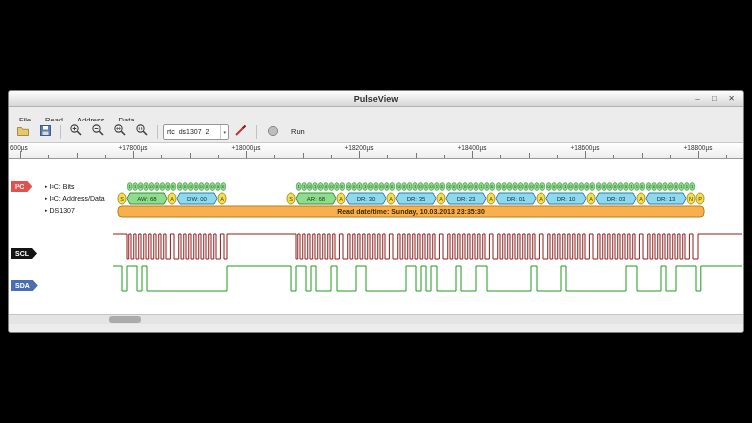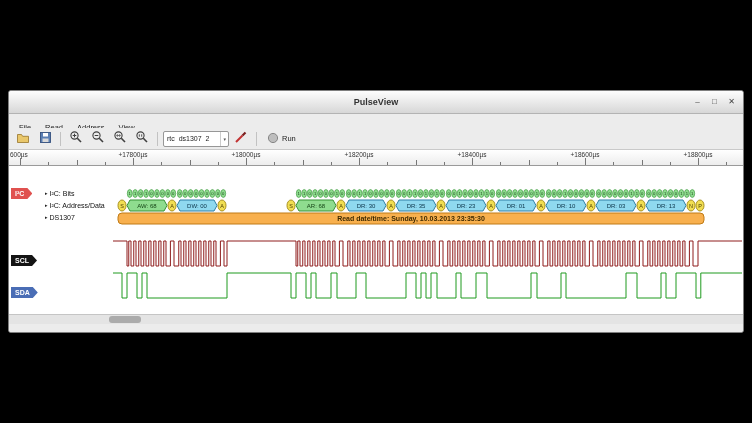--- a/index.html
+++ b/index.html
@@ -4,41 +4,41 @@
 <style>
   * { margin:0; padding:0; box-sizing:border-box; }
   html,body { background:#000; }
   body { width:752px; height:423px; position:relative; overflow:hidden;
          font-family:"Liberation Sans", sans-serif; }
 
   .window { position:absolute; left:8px; top:90px; width:736px; height:243px;
             background:#ececec; border:1px solid #7e7e7e; border-radius:3px;
             box-shadow:0 2px 6px rgba(0,0,0,.65); display:flex; flex-direction:column; overflow:hidden; }
 
-  .titlebar { height:23px; background:linear-gradient(#fdfdfd,#d7d7d7); border-bottom:1px solid #b3b3b3;
+  .titlebar { height:16px; background:linear-gradient(#fdfdfd,#d7d7d7); border-bottom:1px solid #b3b3b3;
               display:flex; align-items:center; position:relative; flex:0 0 auto; }
   .titlebar .title { position:absolute; left:0; right:0; text-align:center; font-size:9px; font-weight:bold; color:#333; }
   .win-btns { margin-left:auto; display:flex; gap:2px; padding-right:4px; position:relative; z-index:1; }
   .win-btn { width:15px; height:12px; font-size:8px; line-height:11px; text-align:center; color:#444;
              border-radius:2px; cursor:default; }
 
   .menubar { height:14px; background:#ececec; display:flex; align-items:center; padding-left:3px;
              font-size:7.5px; color:#222; flex:0 0 auto; }
   .menu-item { padding:18px 7px;margin-top:12px; }
 
   .toolbar { height:22px; background:#ececec; border-bottom:1px solid #c9c9c9; display:flex;
              align-items:center; padding:0 4px; gap:2px; flex:0 0 auto; }
   .tb-btn { width:20px; height:18px; display:flex; align-items:center; justify-content:center; border-radius:2px; }
   .tb-sep { width:1px; height:14px; background:#c2c2c2; margin:0 3px; }
   .combo { width:66px; height:16px; background:#fff; border:1px solid #979797; border-radius:2px;
            font-size:7px; display:flex; align-items:center; padding:0 0 0 3px; color:#222; }
   .combo .val { flex:1; overflow:hidden; white-space:nowrap; text-overflow:ellipsis; }
   .combo .arrow { font-size:5px; color:#555; border-left:1px solid #ccc; padding:0 2px; height:100%;
                   display:flex; align-items:center; }
-  .run-btn { display:flex; align-items:center; gap:3px; font-size:7.5px; color:#222; padding:2px 5px; border-radius:2px; }
+  .run-btn { display:flex; align-items:center; gap:12px; font-size:7.5px; color:#222; padding:2px 5px; border-radius:2px; }
 
   .ruler { height:16px; background:linear-gradient(#ffffff,#ededed); border-bottom:1px solid #9a9a9a;
            position:relative; font-size:6.5px; color:#333; flex:0 0 auto; overflow:hidden; }
   .ruler .lab { position:absolute; top:1px; white-space:nowrap; transform:translateX(-50%); }
   .ruler .lab.left { transform:none; }
   .tick { position:absolute; bottom:0; width:1px; background:#777; }
 
   .trace { flex:1 1 auto; background:#fff; position:relative; overflow:hidden; }
   #trace-svg { position:absolute; left:0; top:0; }
   .row-label { position:absolute; font-size:7px; color:#111; white-space:nowrap; display:flex;
@@ -63,21 +63,21 @@
       <span class="win-btn">–</span>
       <span class="win-btn">□</span>
       <span class="win-btn">✕</span>
     </div>
   </div>
 
   <div class="menubar">
       <span class="menu-item">File</span>
       <span class="menu-item">Read</span>
       <span class="menu-item">Address</span>
-      <span class="menu-item">View</span>
+      <span class="menu-item">Data</span>
     </div>
 
   <div class="toolbar">
     <div class="tb-btn">
       <span>
         <svg width="14" height="12" viewBox="0 0 14 12">
             <path d="M1.5,2.5 h4 l1.2,1.8 h5.8 v6.2 h-11 z" fill="#e9c76b" stroke="#97752b" stroke-width="0.8"></path>
           </svg>
       </span>
     </div>

